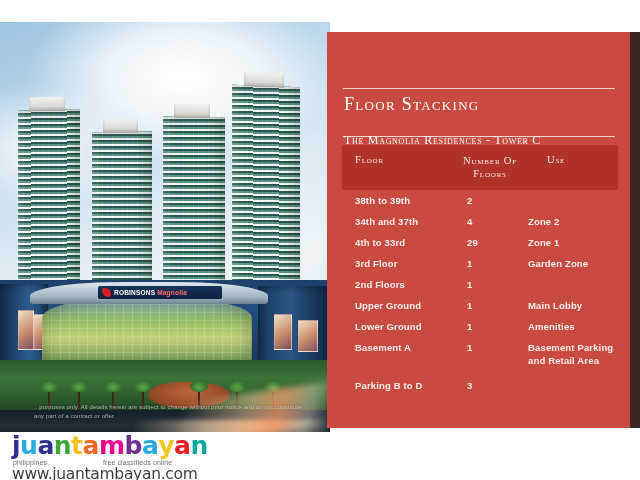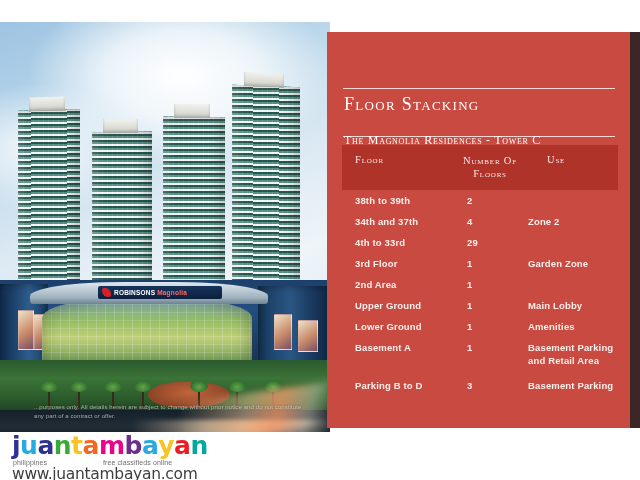--- a/index.html
+++ b/index.html
@@ -455,49 +455,49 @@
       <div class="c-num">2</div>
     </div>
     <div class="row">
       <div class="c-floor">34th and 37th</div>
       <div class="c-num">4</div>
       <div class="c-use">Zone 2</div>
     </div>
     <div class="row">
       <div class="c-floor">4th to 33rd</div>
       <div class="c-num">29</div>
+      <div class="c-use">Zone 1</div>
     </div>
     <div class="row">
       <div class="c-floor">3rd Floor</div>
       <div class="c-num">1</div>
       <div class="c-use">Garden Zone</div>
     </div>
     <div class="row">
-      <div class="c-floor">2nd Area</div>
+      <div class="c-floor">2nd Floors</div>
       <div class="c-num">1</div>
     </div>
     <div class="row">
       <div class="c-floor">Upper Ground</div>
       <div class="c-num">1</div>
       <div class="c-use">Main Lobby</div>
     </div>
     <div class="row">
       <div class="c-floor">Lower Ground</div>
       <div class="c-num">1</div>
       <div class="c-use">Amenities</div>
     </div>
     <div class="row tall">
       <div class="c-floor">Basement A</div>
       <div class="c-num">1</div>
       <div class="c-use">Basement Parking and Retail Area</div>
     </div>
     <div class="row gap">
       <div class="c-floor">Parking B to D</div>
       <div class="c-num">3</div>
-      <div class="c-use">Basement Parking</div>
     </div>
   </div>
 </div>
 
 <div id="panel-edge"></div>
 
 <div id="footer">
   <div id="logo-word"><span class="l-blue">j</span><span class="l-cyan">u</span><span class="l-blue">a</span><span class="l-green">n</span><span class="l-yellow">t</span><span class="l-orange">a</span><span class="l-pink">m</span><span class="l-purple">b</span><span class="l-cyan">a</span><span class="l-yellow">y</span><span class="l-red">a</span><span class="l-teal">n</span></div>
   <div id="logo-tagline">
     <span>philippines</span>

